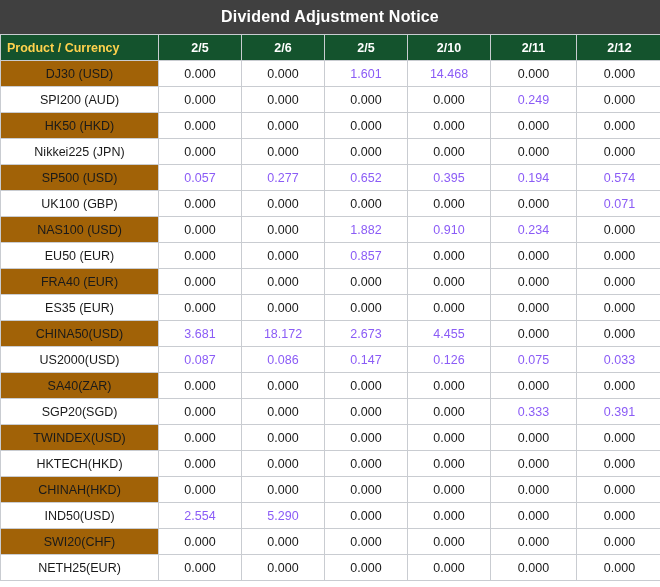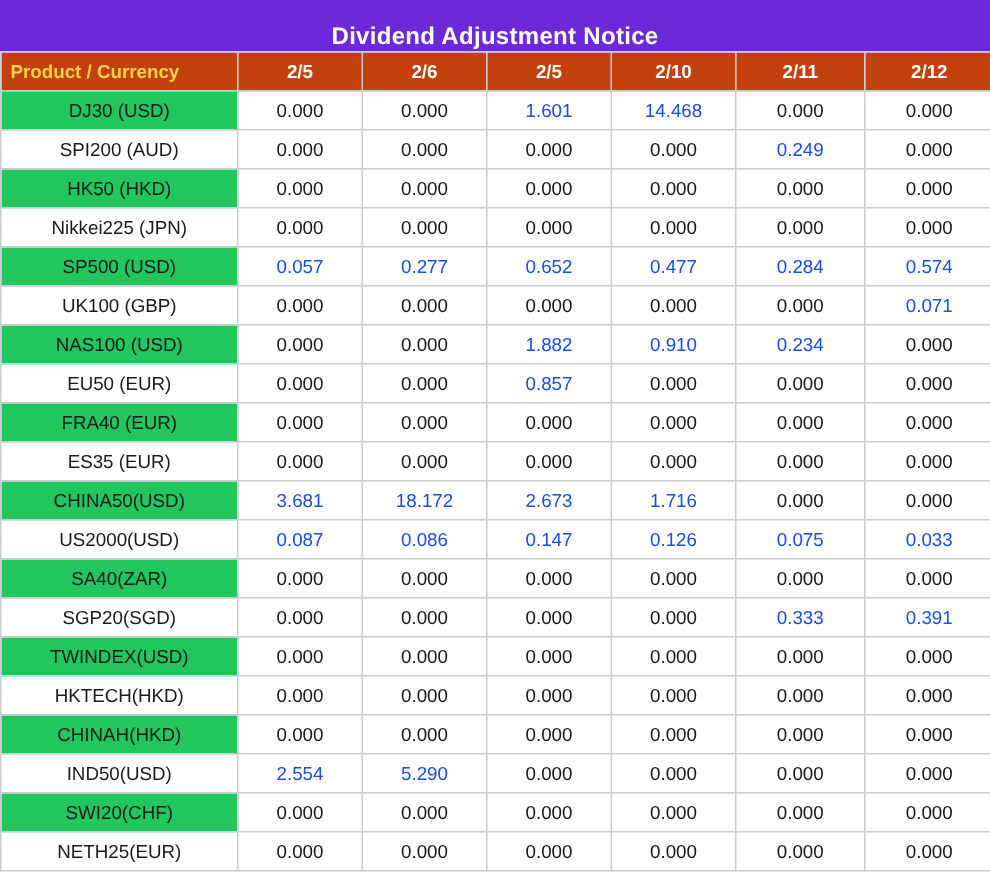--- a/index.html
+++ b/index.html
@@ -12,26 +12,26 @@
     background: #ffffff;
     font-family: "Liberation Sans", sans-serif;
     overflow: hidden;
   }
   .sheet {
     width: 660px;
     box-sizing: border-box;
   }
   .title-bar {
     height: 34px;
-    background: #6d28d9;
+    background: #404040;
     color: #ffffff;
     font-size: 16px;
     font-weight: bold;
     display: flex;
-    align-items: flex-end;
+    align-items: center;
     justify-content: center;
     letter-spacing: 0.2px;
   }
   table.grid {
     border-collapse: collapse;
     width: 660px;
     table-layout: fixed;
   }
   table.grid col.c0 { width: 158px; }
   table.grid col.cd { width: 83px; }
@@ -40,49 +40,49 @@
   table.grid th, table.grid td {
     border: 1px solid #c9ccd1;
     height: 26px;
     font-size: 12.5px;
     text-align: center;
     vertical-align: middle;
     padding: 0;
     box-sizing: border-box;
   }
   thead th {
-    background: #c2410c;
+    background: #14532d;
     color: #ffffff;
     font-weight: bold;
     font-size: 12.5px;
     border-color: #1b3a68;
   }
   thead th.head-first {
     color: #ffd24d;
     text-align: left;
     padding-left: 6px;
     font-weight: bold;
   }
   td.label {
     font-weight: normal;
     color: #1a1a1a;
   }
   tr.shade td.label {
-    background: #22c55e;
+    background: #a16207;
   }
   tr.plain td.label {
     background: #ffffff;
   }
   td.val {
     background: #ffffff;
     color: #1a1a1a;
     font-variant-numeric: tabular-nums;
   }
   td.val.pos {
-    color: #1d4ed8;
+    color: #8b5cf6;
   }
 </style>
 </head>
 <body>
 
 <div class="sheet">
 
   <div class="title-bar">
     <span>Dividend Adjustment Notice</span>
   </div>
@@ -143,22 +143,22 @@
           <td class="val">0.000</td>
           <td class="val">0.000</td>
           <td class="val">0.000</td>
           <td class="val">0.000</td>
         </tr>
         <tr class="shade">
           <td class="label">SP500 (USD)</td>
           <td class="val pos">0.057</td>
           <td class="val pos">0.277</td>
           <td class="val pos">0.652</td>
-          <td class="val pos">0.477</td>
-          <td class="val pos">0.284</td>
+          <td class="val pos">0.395</td>
+          <td class="val pos">0.194</td>
           <td class="val pos">0.574</td>
         </tr>
         <tr class="plain">
           <td class="label">UK100 (GBP)</td>
           <td class="val">0.000</td>
           <td class="val">0.000</td>
           <td class="val">0.000</td>
           <td class="val">0.000</td>
           <td class="val">0.000</td>
           <td class="val pos">0.071</td>
@@ -197,21 +197,21 @@
           <td class="val">0.000</td>
           <td class="val">0.000</td>
           <td class="val">0.000</td>
           <td class="val">0.000</td>
         </tr>
         <tr class="shade">
           <td class="label">CHINA50(USD)</td>
           <td class="val pos">3.681</td>
           <td class="val pos">18.172</td>
           <td class="val pos">2.673</td>
-          <td class="val pos">1.716</td>
+          <td class="val pos">4.455</td>
           <td class="val">0.000</td>
           <td class="val">0.000</td>
         </tr>
         <tr class="plain">
           <td class="label">US2000(USD)</td>
           <td class="val pos">0.087</td>
           <td class="val pos">0.086</td>
           <td class="val pos">0.147</td>
           <td class="val pos">0.126</td>
           <td class="val pos">0.075</td>

